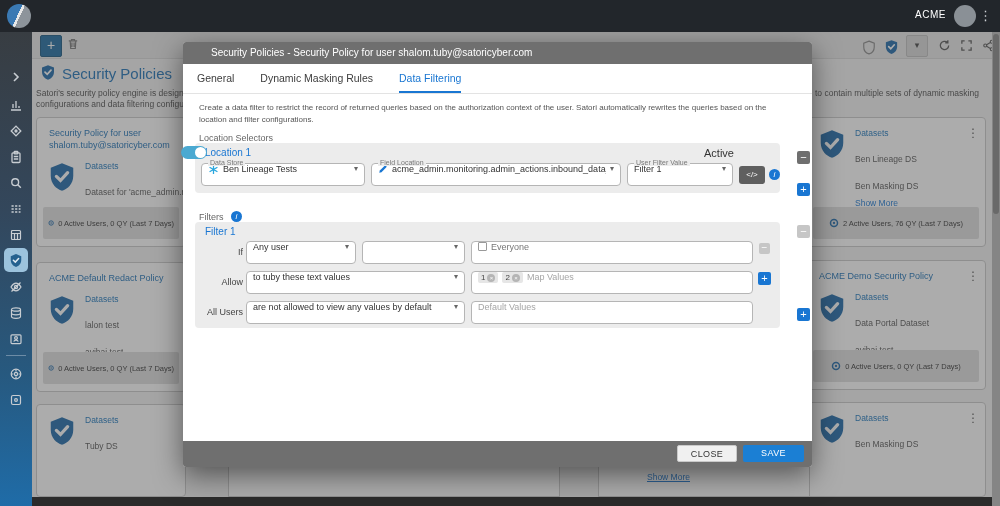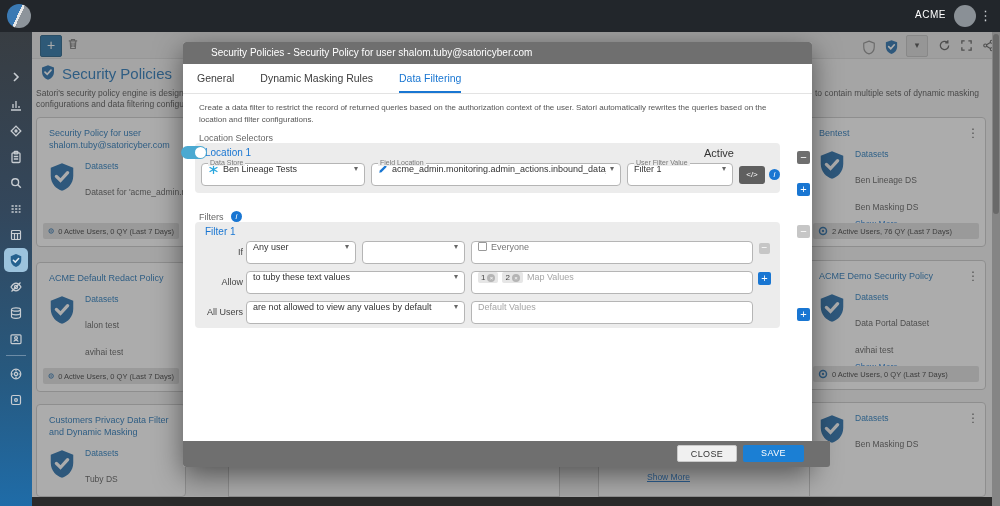--- a/index.html
+++ b/index.html
@@ -32,21 +32,21 @@
     text-align:center;font-size:9px;color:#444;line-height:19px;}
   
   .card{background:#fff;border:1px solid #c9c9c9;border-radius:4px;box-sizing:border-box;overflow:hidden;}
   .card-title{color:#1a6fb5;font-size:9px;line-height:12px;padding:9px 10px 0 12px;}
   .card-body{display:flex;gap:8px;padding:10px 8px 0 10px;}
   .shield-lg{flex:0 0 30px;}
   .ds-label{color:#1a75bc;font-size:8.5px;margin-bottom:2px;}
   .ds-line{color:#555;font-size:8.5px;line-height:11px;white-space:nowrap;overflow:hidden;margin-top:16px;}
   .show-more{color:#1976d2;font-size:8.5px;text-decoration:underline;margin-top:2px;display:inline-block;}
   .card-footer{position:absolute;left:6px;right:6px;bottom:7px;height:16px;background:#dedede;border-radius:2px;
-    display:flex;align-items:center;gap:4px;padding:0 5px;font-size:7.5px;color:#333;white-space:nowrap;overflow:hidden;}
+    display:flex;align-items:center;gap:4px;padding:8px 5px;font-size:7.5px;color:#333;white-space:nowrap;overflow:hidden;justify-content:center;}
   .menu-dots{position:absolute;right:6px;top:8px;color:#555;font-size:12px;}
   .frag{background:#fff;border:1px solid #c9c9c9;border-top:none;box-sizing:border-box;}
   .darkband{left:32px;top:497px;width:968px;height:9px;background:#141414;}
   .scrollbar{left:992px;top:32px;width:8px;height:474px;background:#b9b9b9;}
   .scrollthumb{left:993px;top:34px;width:6px;height:180px;background:#868686;border-radius:3px;}
   
   .overlay{left:32px;top:32px;width:968px;height:474px;background:rgba(72,72,72,0.45);z-index:10;pointer-events:none;}
   
   .modal{left:183px;top:42px;width:629px;height:425px;background:#fff;border-radius:3px;z-index:20;
     box-shadow:0 8px 28px rgba(0,0,0,.5);}
@@ -78,21 +78,21 @@
     width:26px;height:18px;line-height:18px;text-align:center;}
   .info{display:inline-block;width:11px;height:11px;border-radius:50%;background:#1976d2;color:#fff;
     font-size:8px;line-height:11px;text-align:center;font-style:italic;}
   .row-label{position:absolute;width:44px;text-align:right;font-size:9px;color:#444;}
   .ph{color:#a6a6a6;font-size:9px;white-space:nowrap;overflow:hidden;}
   .chip{display:inline-flex;align-items:center;gap:2px;background:#e6e6e6;border-radius:2px;
     padding:1px 3px;font-size:8px;color:#444;}
   .chip-x{display:inline-block;width:8px;height:8px;border-radius:50%;background:#b5b5b5;color:#fff;
     font-size:6px;line-height:8px;text-align:center;}
   .cb{display:inline-block;width:7px;height:7px;border:1px solid #999;border-radius:1px;}
-  .m-footer{position:absolute;left:0;bottom:0;width:100%;height:26px;background:#6f6f6f;border-radius:0 0 3px 3px;padding-left:18px;}
+  .m-footer{position:absolute;left:0;bottom:0;width:100%;height:26px;background:#6f6f6f;border-radius:0 0 3px 3px;}
   .btn{position:absolute;top:4px;height:17px;border-radius:2px;font-size:9px;line-height:17px;text-align:center;
     letter-spacing:.4px;}
   .btn-close{left:494px;width:60px;background:#f0f0f0;color:#333;border:1px solid #c9c9c9;box-sizing:border-box;}
   .btn-save{left:560px;width:61px;background:#1b7fd4;color:#fff;}
 </style>
 </head>
 <body>
 
 <div class="screen">
 
@@ -188,37 +188,35 @@
       <div class="card-footer">
         <svg width="10" height="10" viewBox="0 0 12 12">
             <circle cx="6" cy="6" r="4.2" fill="none" stroke="#1b67a8" stroke-width="1.8"></circle>
             <circle cx="6" cy="6" r="1.4" fill="#1b67a8"></circle>
           </svg>
         <span>0 Active Users, 0 QY (Last 7 Days)</span>
       </div>
     </div>
 
     <div class="abs card" style="left:4px;top:372px;width:150px;height:93px">
-      <div class="card-title">Customers Privacy Data Filter and Dynamic Masking</div>
       <div class="card-body">
         <span class="shield-lg">
           <svg width="30" height="32" viewBox="0 0 24 24">
               <path d="M12 1 21 4.5 V11 C21 17.5 16.5 21.6 12 23 C7.5 21.6 3 17.5 3 11 V4.5 Z" fill="#1b67a8"></path>
               <path d="M7.5 11.5 10.8 14.8 16.5 8.5" stroke="#fff" stroke-width="2.6" fill="none" stroke-linecap="round"></path>
             </svg>
         </span>
         <div>
           <div class="ds-label">Datasets</div>
           <div class="ds-line">Tuby DS</div>
         </div>
       </div>
     </div>
 
     <div class="abs card" style="left:774px;top:85px;width:180px;height:130px">
-      <div class="card-title">Bentest</div>
       <span class="menu-dots">⋮</span>
       <div class="card-body">
         <span class="shield-lg">
           <svg width="30" height="32" viewBox="0 0 24 24">
               <path d="M12 1 21 4.5 V11 C21 17.5 16.5 21.6 12 23 C7.5 21.6 3 17.5 3 11 V4.5 Z" fill="#1b67a8"></path>
               <path d="M7.5 11.5 10.8 14.8 16.5 8.5" stroke="#fff" stroke-width="2.6" fill="none" stroke-linecap="round"></path>
             </svg>
         </span>
         <div>
           <div class="ds-label">Datasets</div>

